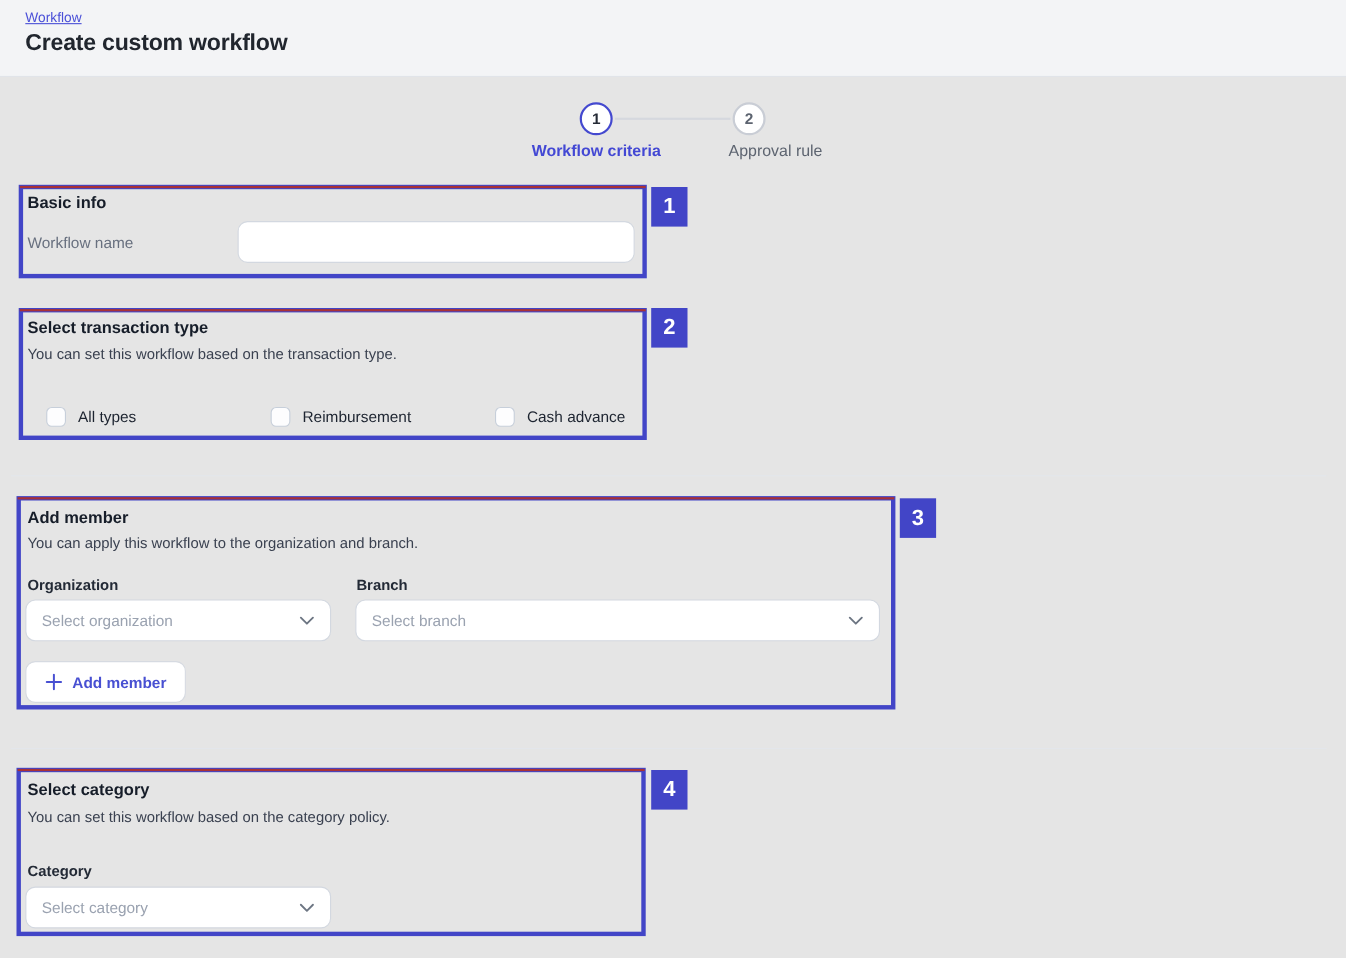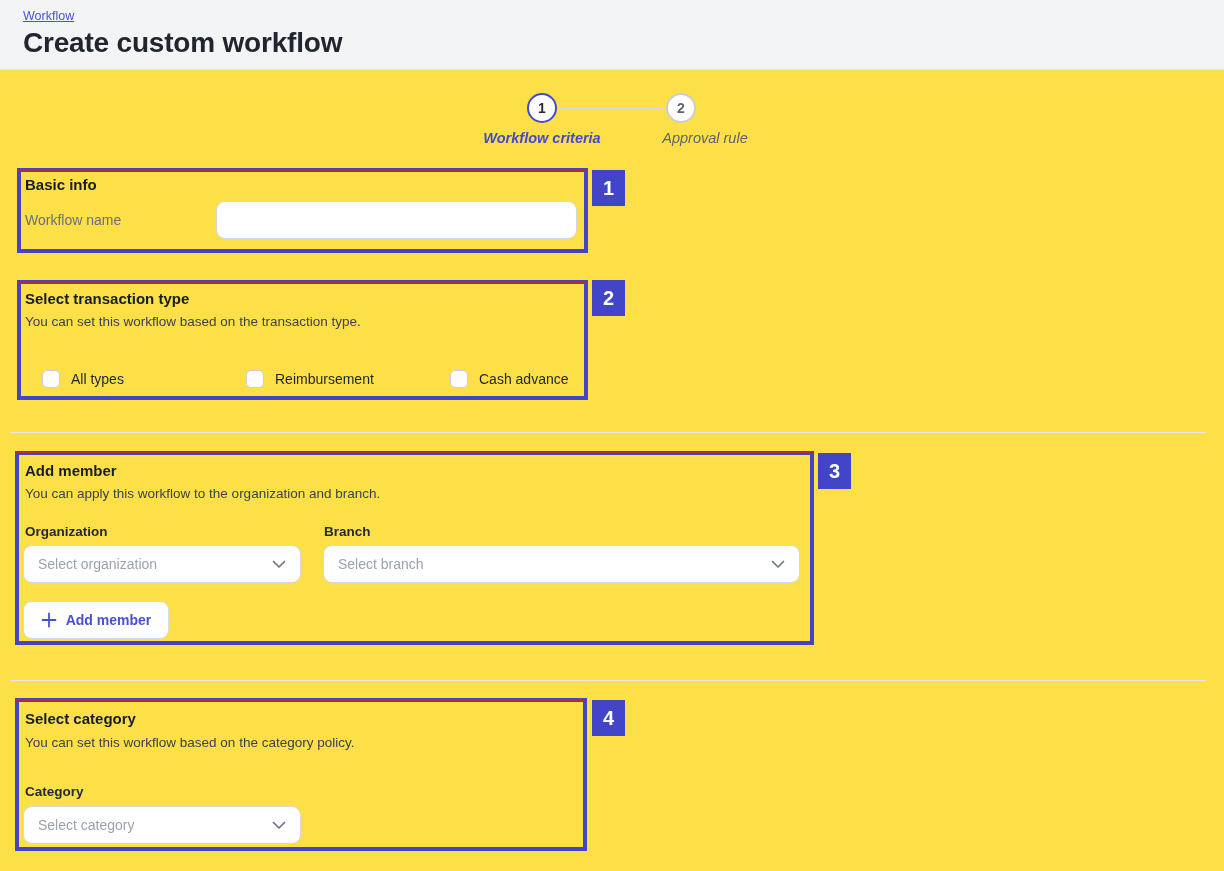--- a/index.html
+++ b/index.html
@@ -1,34 +1,34 @@
 <!DOCTYPE html>
 <html><head>
 <meta charset="utf-8">
 <style>
   * { margin:0; padding:0; box-sizing:border-box; }
   body { background:#ffffff; font-family:"Liberation Sans", sans-serif; }
-  .page { position:relative; width:1224px; height:871px; background:#fde047; overflow:hidden; }
+  .page { position:relative; width:1224px; height:871px; background:#e5e5e5; overflow:hidden; }
 
   
   .header { position:absolute; top:0; left:0; width:1224px; height:70px;
             background:#f3f4f6; border-bottom:1px solid #e1e4e9; }
   .breadcrumb-link { position:absolute; top:9px; left:23px; font-size:12.5px;
             color:#4b50d8; text-decoration:underline; cursor:pointer; }
-  .page-title { position:absolute; top:27px; left:23px; font-size:28px;
+  .page-title { position:absolute; top:27px; left:23px; font-size:21px;
             font-weight:700; color:#21262e; letter-spacing:-0.2px; }
 
   
   .step-circle { position:absolute; width:30px; height:30px; border-radius:50%;
             background:#fff; display:flex; align-items:center; justify-content:center;
             font-size:14px; font-weight:600; }
   .step-circle.active { border:2px solid #4449cf; color:#262b36; }
   .step-circle.inactive { border:2px solid #c9cdd5; color:#5d6470; }
   .step-connector { position:absolute; height:2px; background:#d5d8de; }
-  .step-label { position:absolute; top:130px; font-size:14.5px; text-align:center;font-style:italic; }
+  .step-label { position:absolute; top:130px; font-size:14.5px; text-align:center; }
   .step-label.active { color:#4348d4; font-weight:700; }
   .step-label.inactive { color:#5d6470; font-weight:400; }
 
   
   .sec-title   { position:absolute; font-size:15px; font-weight:700; color:#161d29; }
   .sec-desc    { position:absolute; font-size:13.5px; color:#3a4150; }
   .field-label { position:absolute; font-size:13.5px; font-weight:700; color:#232a36; }
   .soft-label  { position:absolute; font-size:14px; color:#68707f; }
   .divider     { position:absolute; left:10px; width:1196px; height:1px; background:#e3e6eb; }
 

